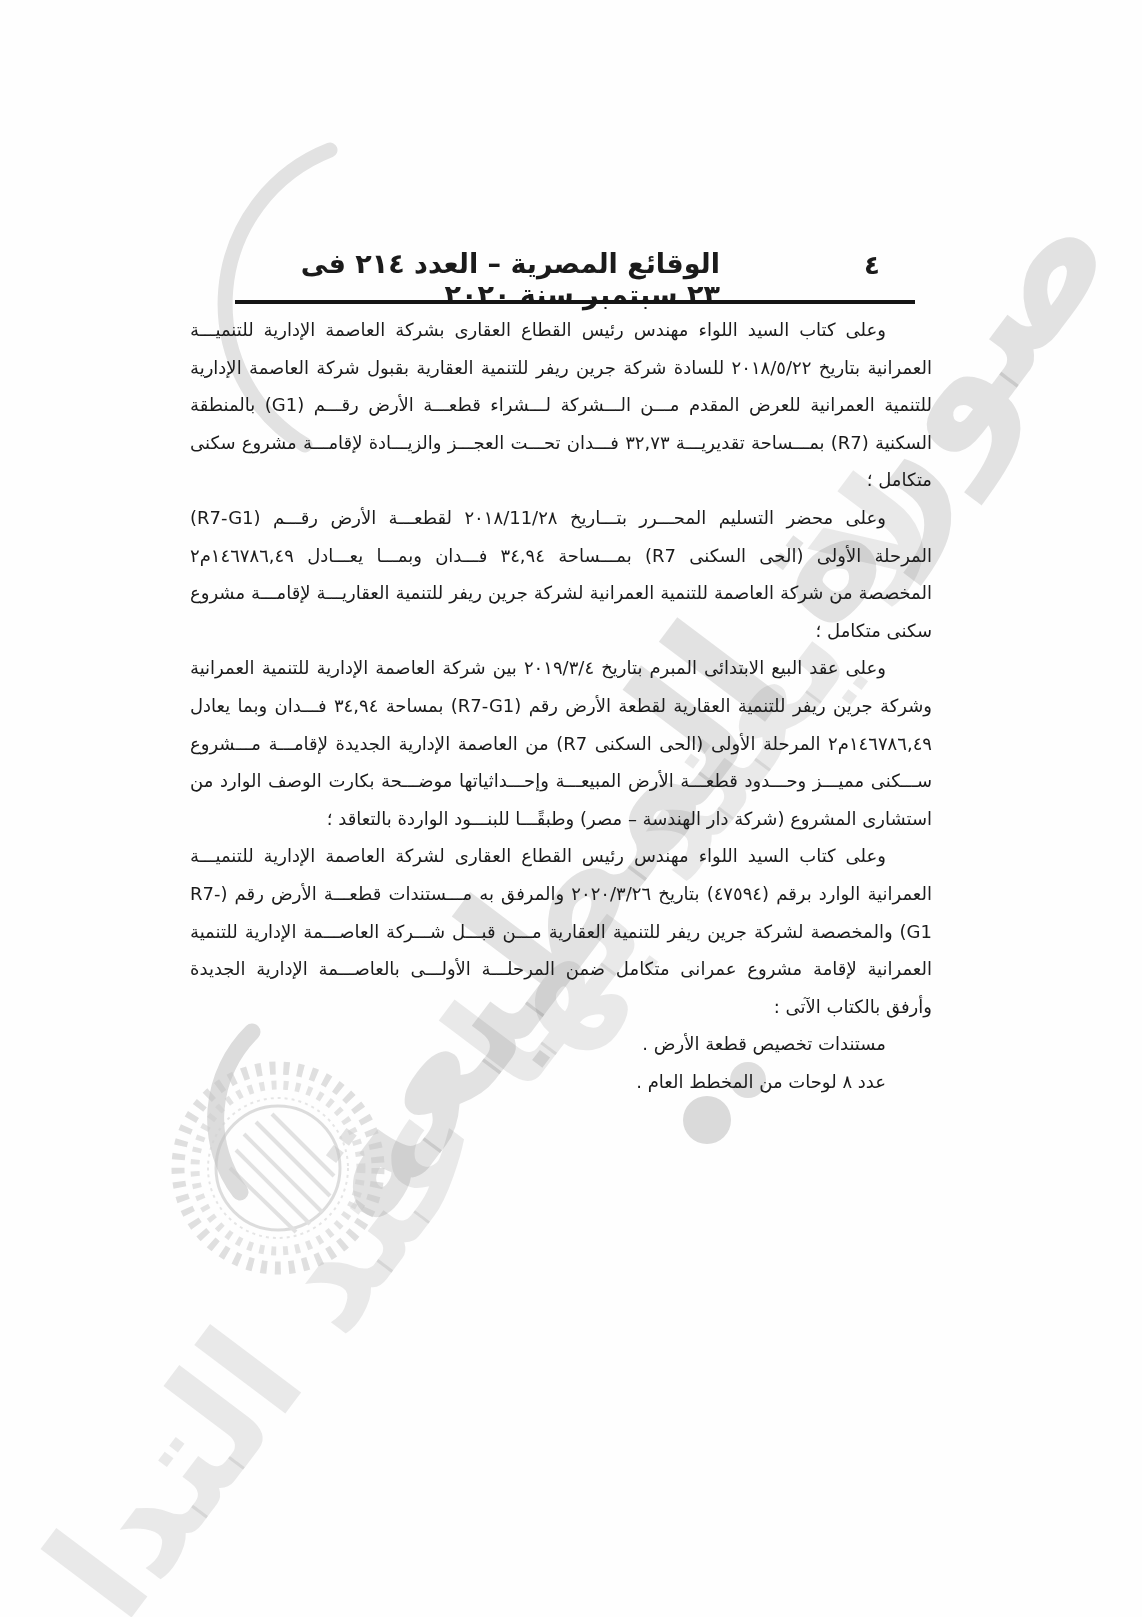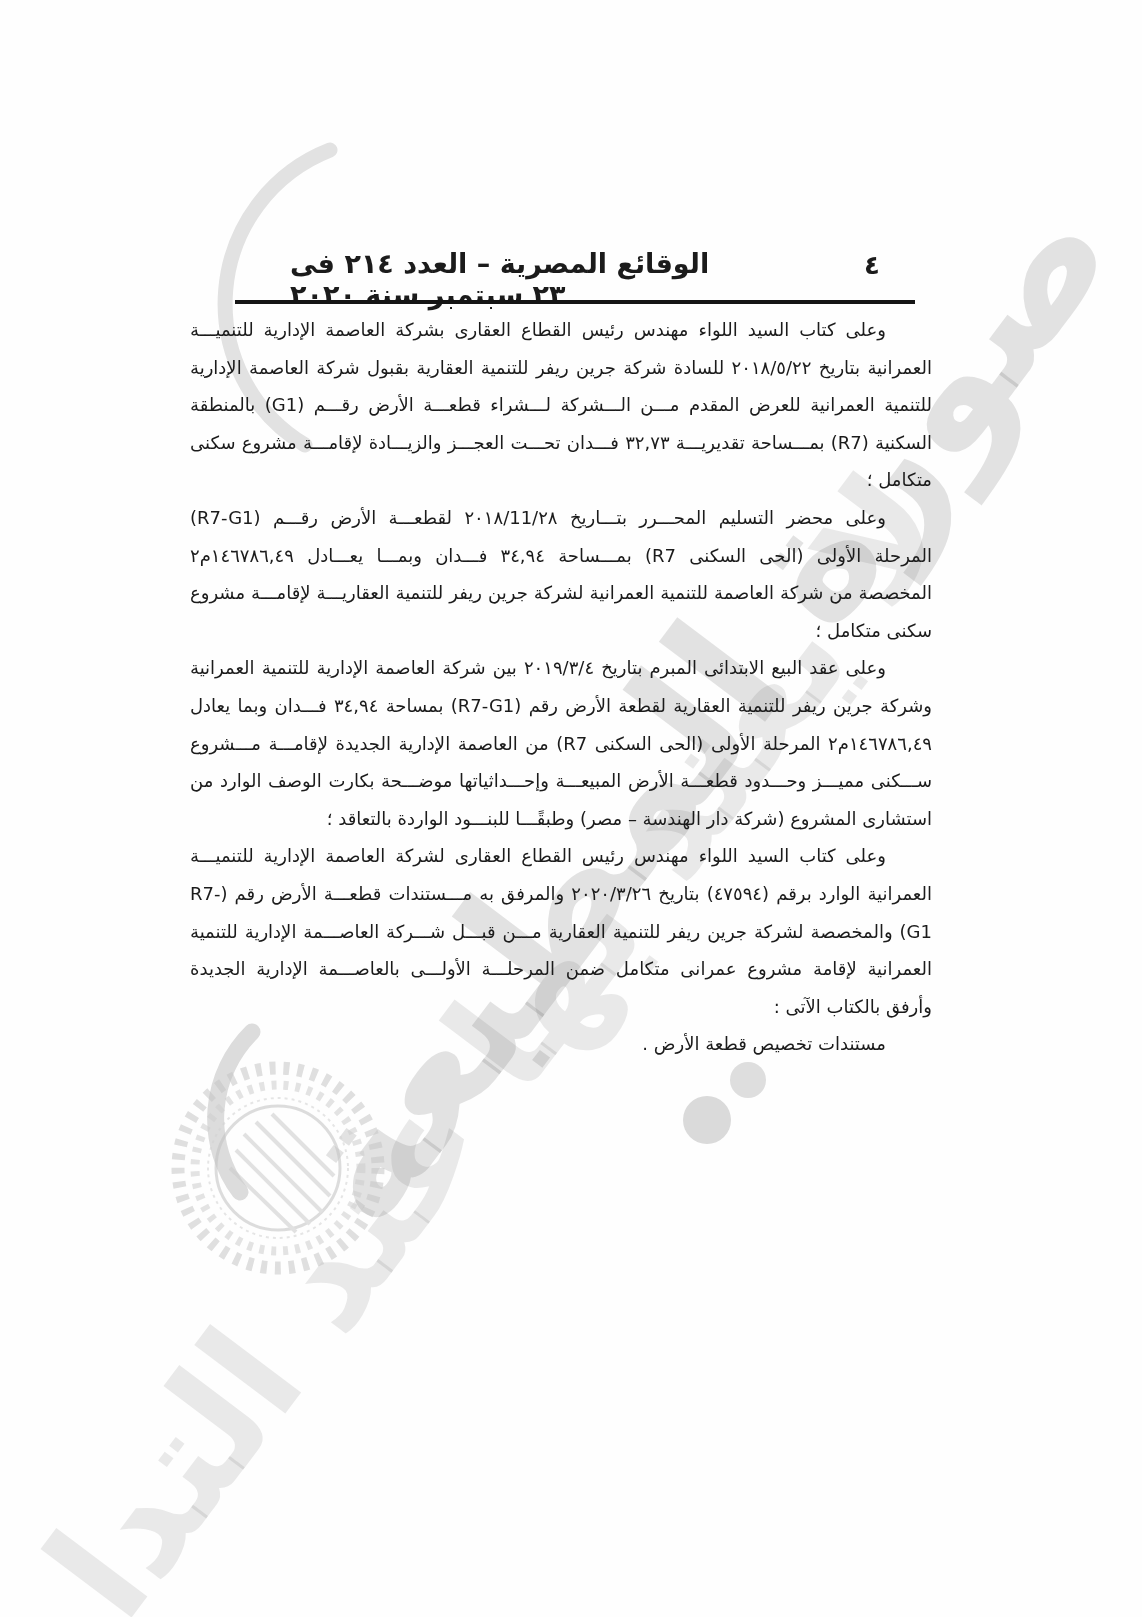--- a/index.html
+++ b/index.html
@@ -12,21 +12,21 @@
   .wm-layer { position: absolute; inset: 0; z-index: 0; }
   .wm-text { position: absolute; font-weight: bold; color: rgba(60,60,60,0.14);
              white-space: nowrap; text-align: center; line-height: 1;
              transform: rotate(-53deg); }
   .wm-line1 { width: 1700px; left: -150px; top: 620px; font-size: 175px; }
   .wm-line2 { width: 1700px; left: -420px; top: 1060px; font-size: 150px; color: rgba(60,60,60,0.11); }
   .wm-svg { position: absolute; left: 0; top: 0; }
 
   
   .hdr-title { position: absolute; top: 248px; left: 290px; width: 430px;
-               font-size: 27px; font-weight: bold; text-align: left; z-index: 2; }
+               font-size: 27px; font-weight: bold; text-align: right; z-index: 2; }
   .hdr-pagenum { position: absolute; top: 250px; left: 852px; width: 40px;
                  font-size: 26px; font-weight: bold; text-align: center; z-index: 2; }
   .hdr-rule { position: absolute; top: 300px; left: 235px; width: 680px; height: 4px;
               background: #151515; z-index: 2; }
 
   
   .doc-body { position: absolute; top: 311px; left: 190px; width: 742px; z-index: 1;
               font-size: 18px; line-height: 37.6px; text-align: justify; }
   .doc-body p { margin: 0; text-indent: 46px; }
 </style>
@@ -67,15 +67,16 @@
   <div class="hdr-title">الوقائع المصرية – العدد ٢١٤ فى ٢٣ سبتمبر سنة ٢٠٢٠</div>
   <div class="hdr-pagenum">٤</div>
   <div class="hdr-rule"></div>
 
   <main class="doc-body">
     <p>وعلى كتاب السيد اللواء مهندس رئيس القطاع العقارى بشركة العاصمة الإدارية للتنميـــة العمرانية بتاريخ ٢٠١٨/٥/٢٢ للسادة شركة جرين ريفر للتنمية العقارية بقبول شركة العاصمة الإدارية للتنمية العمرانية للعرض المقدم مـــن الـــشركة لـــشراء قطعـــة الأرض رقـــم (G1) بالمنطقة السكنية (R7) بمـــساحة تقديريـــة ٣٢,٧٣ فـــدان تحـــت العجـــز والزيـــادة لإقامـــة مشروع سكنى متكامل ؛</p>
     <p>وعلى محضر التسليم المحـــرر بتـــاريخ ٢٠١٨/11/٢٨ لقطعـــة الأرض رقـــم (R7-G1) المرحلة الأولى (الحى السكنى R7) بمـــساحة ٣٤,٩٤ فـــدان وبمـــا يعـــادل ١٤٦٧٨٦,٤٩م٢ المخصصة من شركة العاصمة للتنمية العمرانية لشركة جرين ريفر للتنمية العقاريـــة لإقامـــة مشروع سكنى متكامل ؛</p>
     <p>وعلى عقد البيع الابتدائى المبرم بتاريخ ٢٠١٩/٣/٤ بين شركة العاصمة الإدارية للتنمية العمرانية وشركة جرين ريفر للتنمية العقارية لقطعة الأرض رقم (R7-G1) بمساحة ٣٤,٩٤ فـــدان وبما يعادل ١٤٦٧٨٦,٤٩م٢ المرحلة الأولى (الحى السكنى R7) من العاصمة الإدارية الجديدة لإقامـــة مـــشروع ســـكنى مميـــز وحـــدود قطعـــة الأرض المبيعـــة وإحـــداثياتها موضـــحة بكارت الوصف الوارد من استشارى المشروع (شركة دار الهندسة – مصر) وطبقًـــا للبنـــود الواردة بالتعاقد ؛</p>
     <p>وعلى كتاب السيد اللواء مهندس رئيس القطاع العقارى لشركة العاصمة الإدارية للتنميـــة العمرانية الوارد برقم (٤٧٥٩٤) بتاريخ ٢٠٢٠/٣/٢٦ والمرفق به مـــستندات قطعـــة الأرض رقم (R7-G1) والمخصصة لشركة جرين ريفر للتنمية العقارية مـــن قبـــل شـــركة العاصـــمة الإدارية للتنمية العمرانية لإقامة مشروع عمرانى متكامل ضمن المرحلـــة الأولـــى بالعاصـــمة الإدارية الجديدة وأرفق بالكتاب الآتى :</p>
     <p>مستندات تخصيص قطعة الأرض .</p>
+    <p>عدد ٨ لوحات من المخطط العام .</p>
   </main>
 
 </div>
 
 </body></html>

